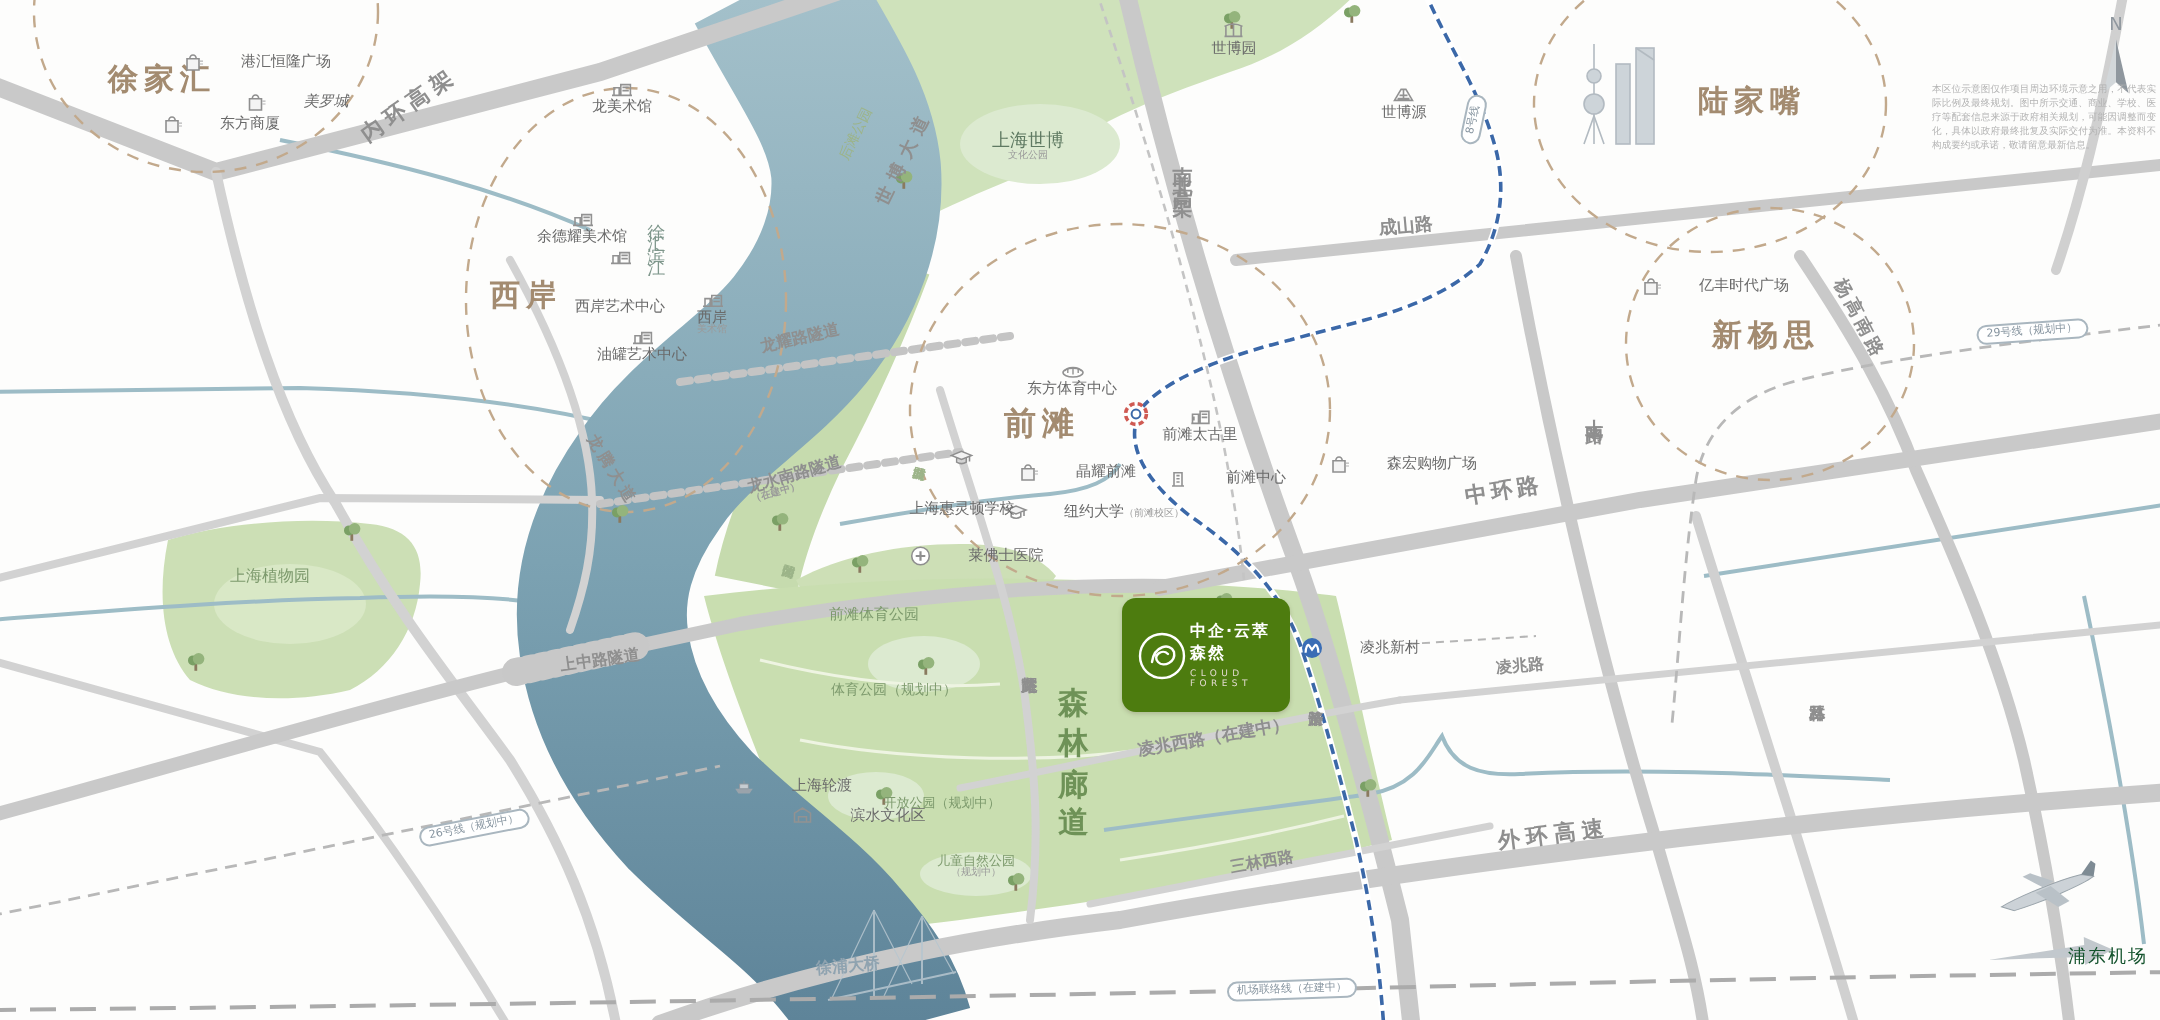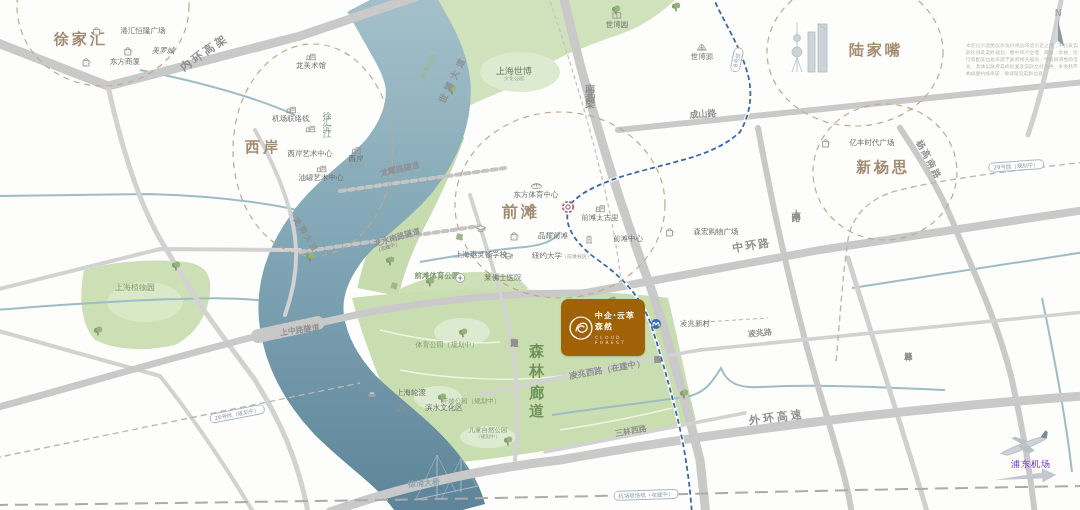--- a/index.html
+++ b/index.html
@@ -13,29 +13,29 @@
   .green{font-weight:normal;text-align:center;}
   .vert{writing-mode:vertical-rl;text-orientation:upright;}
   .capsule{background:#fff;border:1px solid #a9b6bf;border-radius:6px;color:#8795a0;
     font-size:5.5px;padding:1px 4px;letter-spacing:0;}
   .poi{display:flex;align-items:center;gap:18px;color:#6a6a6a;font-size:7.5px;}
   .poi.col{flex-direction:column;gap:0;text-align:center;}
   .poi .pic{width:12px;height:12px;flex:0 0 auto;}
   .poi .txt div{line-height:1.1;}
   .sub,.sub-line{font-size:5px;color:#9a9a9a;}
   #project-card{position:absolute;left:561px;top:299px;width:84px;height:57px;border-radius:7px;
-    background:#a16207;box-shadow:0 1px 2px rgba(90,75,60,.25);display:flex;align-items:center;padding:0 6px;box-sizing:border-box;}
+    background:#4d7c0f;box-shadow:0 1px 2px rgba(90,75,60,.25);display:flex;align-items:center;padding:0 6px;box-sizing:border-box;}
   #project-card .logo{flex:0 0 auto;}
   #project-card .nm{color:#fff;font-size:8px;letter-spacing:1px;font-weight:bold;}
   #project-card .en{color:#e3dbd0;font-size:4.5px;letter-spacing:2.2px;margin-top:3px;}
   #compass{position:absolute;left:1045px;top:8px;width:26px;text-align:center;color:#8f979e;}
   #compass .n{font-size:9px;letter-spacing:0;}
   #disclaimer{position:absolute;left:966px;top:42px;width:112px;font-size:4.8px;line-height:7px;
     color:#b3b3b3;text-align:justify;}
-  #airport{position:absolute;left:988px;top:428px;width:86px;text-align:center;color:#6d28d9;}
+  #airport{position:absolute;left:988px;top:442px;width:86px;text-align:right;color:#14532d;}
   #airport .al{font-size:9px;letter-spacing:1px;margin-top:1px;}
 </style>
 </head>
 <body>
 
 <div id="map-stage">
 
   <svg id="base-svg" width="1080" height="510" viewBox="0 0 1080 510">
     <defs>
       <linearGradient id="riverGrad" x1="0" y1="0" x2="0" y2="510" gradientUnits="userSpaceOnUse">
@@ -240,21 +240,21 @@
       <div class="lbl road vert" style="left: 908px; top: 346px; font-size: 8px; transform: translate(-50%, -50%);"><span>三林路</span></div>
       <div class="lbl road" style="left: 777px; top: 418px; font-size: 11px; letter-spacing: 3px; transform: translate(-50%, -50%) rotate(-7deg);"><span>外环高速</span></div>
       <div class="lbl road" style="left: 424px; top: 483px; font-size: 8px; color: rgb(143, 163, 176); transform: translate(-50%, -50%) rotate(-5deg);"><span>徐浦大桥</span></div>
       <div class="lbl green" style="left: 428px; top: 67px; font-size: 7px; color: rgb(156, 180, 137); transform: translate(-50%, -50%) rotate(-64deg);"><span>后滩公园</span></div>
       <div class="lbl green" style="left: 514px; top: 74px; font-size: 9px; color: rgb(95, 122, 98); transform: translate(-50%, -50%);">
         <div>上海世博</div>
         <div class="sub-line">文化公园</div>
       </div>
       <div class="lbl green vert" style="left: 461px; top: 228px; font-size: 6.5px; color: rgb(156, 180, 137); transform: translate(-50%, -50%) rotate(14deg);"><span>前滩友城公园</span></div>
       <div class="lbl green vert" style="left: 396px; top: 277px; font-size: 6.5px; color: rgb(156, 180, 137); transform: translate(-50%, -50%) rotate(16deg);"><span>前滩休闲公园</span></div>
-      <div class="lbl green" style="left: 437px; top: 276px; font-size: 7.5px; color: rgb(125, 154, 109); transform: translate(-50%, -50%); font-weight: bold;"><span>前滩体育公园</span></div>
+      <div class="lbl green" style="left: 437px; top: 308px; font-size: 7.5px; color: rgb(125, 154, 109); transform: translate(-50%, -50%);"><span>前滩体育公园</span></div>
       <div class="lbl green" style="left: 447px; top: 345px; font-size: 7px; color: rgb(125, 154, 109); transform: translate(-50%, -50%);"><span>体育公园（规划中）</span></div>
       <div class="lbl green" style="left: 135px; top: 288px; font-size: 8px; color: rgb(125, 154, 109); transform: translate(-50%, -50%);"><span>上海植物园</span></div>
       <div class="lbl green" style="left: 471px; top: 402px; font-size: 6.5px; color: rgb(125, 154, 109); transform: translate(-50%, -50%);"><span>开放公园（规划中）</span></div>
       <div class="lbl green" style="left: 488px; top: 434px; font-size: 6.5px; color: rgb(125, 154, 109); transform: translate(-50%, -50%);">
         <div>儿童自然公园</div>
         <div class="sub-line">（规划中）</div>
       </div>
       <div class="lbl green vert" style="left: 536px; top: 371px; font-size: 15px; color: rgb(110, 146, 87); letter-spacing: 20px; font-weight: bold; transform: translate(-50%, -50%);"><span>森林廊道</span></div>
       <div class="lbl green vert" style="left: 327px; top: 116px; font-size: 9px; color: rgb(127, 151, 140); letter-spacing: 6px; transform: translate(-50%, -50%);"><span>徐汇滨江</span></div>
       <div class="lbl capsule" style="left: 737px; top: 60px; transform: translate(-50%, -50%) rotate(-78deg);"><span>8号线</span></div>
@@ -272,31 +272,31 @@
           <use href="#ic-bag"></use>
         </svg>
         <span class="txt"><span>美罗城</span></span>
       </div>
       <div class="lbl poi" style="left: 110px; top: 62px; transform: translate(-50%, -50%);">
         <svg class="pic" viewBox="0 0 12 12">
           <use href="#ic-bag"></use>
         </svg>
         <span class="txt"><span>东方商厦</span></span>
       </div>
-      <div class="lbl poi col" style="left: 311px; top: 60px; transform: translate(-50%, -50%);">
+      <div class="lbl poi col" style="left: 311px; top: 48px; transform: translate(-50%, -50%);">
         <svg class="pic" viewBox="0 0 12 12">
           <use href="#ic-museum"></use>
         </svg>
         <span class="txt"><span>龙美术馆</span></span>
       </div>
       <div class="lbl poi col" style="left: 291px; top: 113px; transform: translate(-50%, -50%);">
         <svg class="pic" viewBox="0 0 12 12">
           <use href="#ic-museum"></use>
         </svg>
-        <span class="txt"><span>机场联络线</span></span>
+        <span class="txt"><span>余德耀美术馆</span></span>
       </div>
       <div class="lbl poi col" style="left: 310px; top: 140px; transform: translate(-50%, -50%); gap: 16px;">
         <svg class="pic" viewBox="0 0 12 12">
           <use href="#ic-museum"></use>
         </svg>
         <span class="txt"><span>西岸艺术中心</span></span>
       </div>
       <div class="lbl poi col" style="left: 356px; top: 156px; transform: translate(-50%, -50%);">
         <svg class="pic" viewBox="0 0 12 12">
           <use href="#ic-museum"></use>

